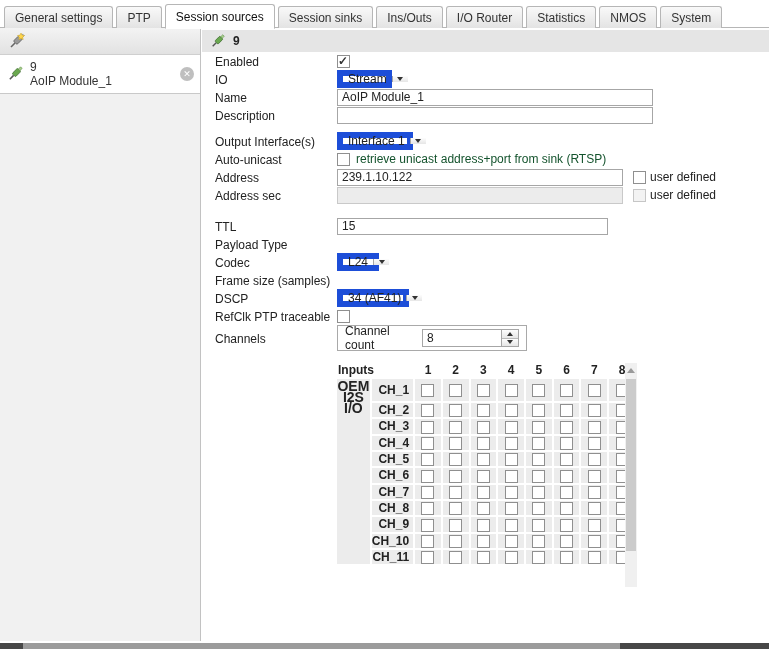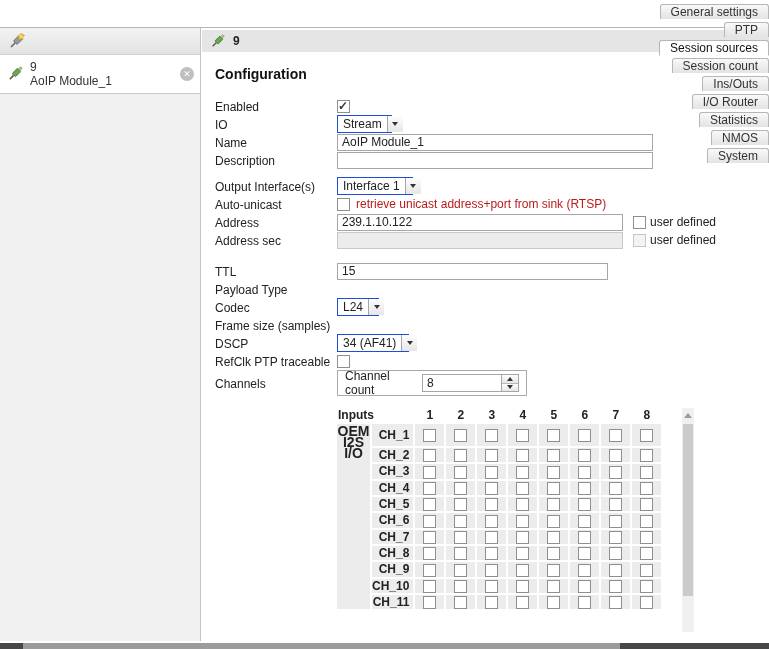--- a/index.html
+++ b/index.html
@@ -11,21 +11,20 @@
     background: #fff;
     position: relative;
     overflow: hidden;
   }
 
   
   .tabbar {
     position: absolute; top: 0; left: 0; width: 769px; height: 28px;
     display: flex; align-items: flex-end; gap: 3px;
     padding: 4px 0 0 4px;
-    flex-direction: column;
   }
   .tabbar::after {
     content: ""; position: absolute; left: 0; right: 0; bottom: 0;
     height: 1px; background: #b6b6b6;
   }
   .tab {
     position: relative; z-index: 1;
     height: 22px; display: flex; align-items: center;
     padding: 0 10px;
     border: 1px solid #b6b6b6; border-bottom: none;
@@ -93,51 +92,51 @@
     width: 13px; height: 13px; border: 1px solid #8f8f8f; background: #fff;
     display: inline-block; position: relative; flex: none; cursor: pointer;
   }
   .cb.checked::after {
     content: "\2713"; position: absolute; left: 0; top: -2px;
     font-size: 12px; color: #333; font-weight: bold;
   }
   .cb.disabled { border-color: #c6c6c6; background: #f3f3f3; cursor: default; }
 
   .select {
-    display: inline-flex; height: 18px; border: 1px solid #1d4ed8;
+    display: inline-flex; height: 18px; border: 6px solid #1d4ed8;
     background: #fff; align-items: stretch; cursor: pointer;
   }
   .select .st { padding: 0 5px; display: flex; align-items: center; white-space: nowrap; }
   .select .sbtn {
     width: 16px; border-left: 1px solid #a6a6a6;
     background: linear-gradient(#fdfdfd, #e6e6e6);
     display: flex; align-items: center; justify-content: center; flex: none;
   }
   .arr-dn { width: 0; height: 0; border-left: 3px solid transparent; border-right: 3px solid transparent; border-top: 4px solid #333; }
   .arr-up-s { width: 0; height: 0; border-left: 3px solid transparent; border-right: 3px solid transparent; border-bottom: 4px solid #333; }
 
-  .inline-lbl { margin-left: 6px; color: #b91c1c; }
+  .inline-lbl { margin-left: 6px; color: #14532d; }
   .ud-group { display: flex; align-items: center; gap: 4px; margin-left: 10px; }
 
   
   .countbox {
     width: 190px; height: 26px; border: 1px solid #a9a9a9;
     display: flex; align-items: center; padding: 0 7px; gap: 10px;
   }
   .spinwrap { display: flex; align-items: stretch; height: 18px; }
   .spinwrap .txt { width: 80px; height: 18px; }
   .stepper { display: flex; flex-direction: column; width: 17px; border: 1px solid #a6a6a6; border-left: none; }
   .stepper .sbtn2 { flex: 1; display: flex; align-items: center; justify-content: center; background: linear-gradient(#fdfdfd, #e6e6e6); cursor: pointer; }
   .stepper .sbtn2:first-child { border-bottom: 1px solid #b8b8b8; }
 
   .chan-area { margin-top: 7px; }
   .range-select { width: 171px; margin-bottom: 3px; }
   .range-select .st { flex: 1; }
 
-  .chan-wrap { position: relative; width: 357px; margin-top: 12px; }
+  .chan-wrap { position: relative; width: 300px; margin-top: 12px; }
   .chan-table { border-collapse: separate; border-spacing: 0; table-layout: fixed; }
   .chan-table th, .chan-table td {
     border-right: 2px solid #fff; border-bottom: 2px solid #fff;
     font-size: 12px; overflow: hidden;
   }
   .chan-table .corner { width: 71px; text-align: left; font-weight: bold; height: 14px; background: #fff; padding-left: 1px; }
   .chan-table .hnum   { width: 31px; text-align: center; font-weight: bold; background: #fff; }
   .chan-table .gcell  {
     width: 35px; background: #ececec; font-weight: bold; font-size: 14px;
     text-align: center; vertical-align: top; line-height: 11px; padding-top: 2px; color: #222;
@@ -168,21 +167,21 @@
 
   svg { display: block; }
 </style>
 </head>
 <body>
 
 <div class="tabbar">
     <div class="tab">General settings</div>
     <div class="tab">PTP</div>
     <div class="tab active">Session sources</div>
-    <div class="tab">Session count</div>
+    <div class="tab">Session sinks</div>
     <div class="tab">Ins/Outs</div>
     <div class="tab">I/O Router</div>
     <div class="tab">Statistics</div>
     <div class="tab">NMOS</div>
     <div class="tab">System</div>
   </div>
 
 <div class="sidebar">
   <div class="side-toolbar">
     <div class="icon-btn">
@@ -225,21 +224,20 @@
         <g transform="rotate(-45 10 8)">
           <rect x="6" y="5.5" width="8" height="5" rx="1.2" fill="#6aa84f" stroke="#3d6b2f" stroke-width="0.8"></rect>
           <rect x="14" y="6.8" width="3.4" height="2.4" fill="#a8d08d" stroke="#5a8a43" stroke-width="0.6"></rect>
         </g>
       </svg>
     </span>
     <span>9</span>
   </div>
 
   <div class="content">
-    <div class="config-title">Configuration</div>
 
     <div class="frow">
       <span class="lbl">Enabled</span>
       <span class="cb checked"></span>
     </div>
 
     <div class="frow">
       <span class="lbl">IO</span>
       <span class="select" style="width:55px">
         <span class="st">Stream</span>

